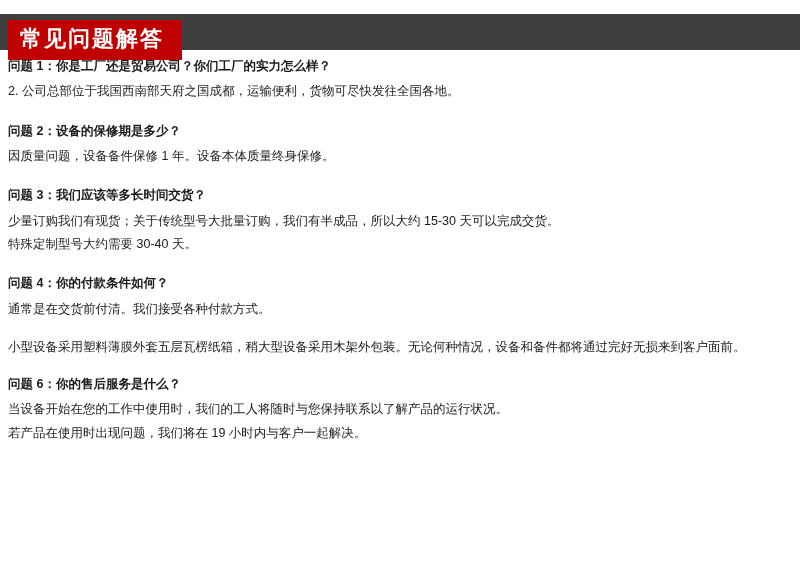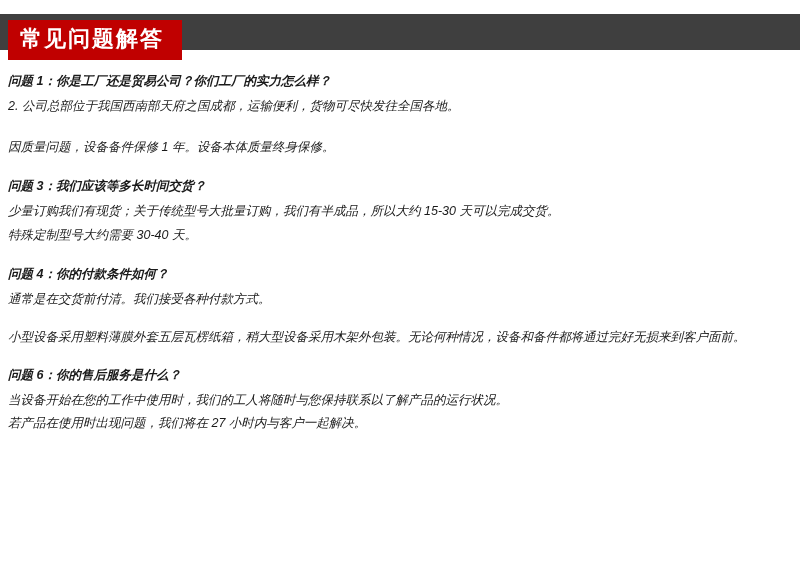--- a/index.html
+++ b/index.html
@@ -42,23 +42,22 @@
     font-size: 22px;
     font-weight: bold;
     letter-spacing: 2px;
     line-height: 1.2;
     white-space: nowrap;
   }
   
   .content {
     position: absolute;
     left: 8px;
-    top: 72px;
+    top: 57px;
     width: 784px;
-    font-style: italic;
   }
   .qa-block {
     margin-bottom: 17px;
   }
   .q-line {
     font-size: 12.5px;
     font-weight: bold;
     color: #1a1a1a;
     line-height: 1.55;
     margin-bottom: 5px;
@@ -84,20 +83,21 @@
   </div>
 
   <div class="content">
 
     <div class="qa-block gap-1">
       <div class="q-line">问题 1：你是工厂还是贸易公司？你们工厂的实力怎么样？</div>
       <div class="a-line">2. 公司总部位于我国西南部天府之国成都，运输便利，货物可尽快发往全国各地。</div>
     </div>
 
     <div class="qa-block gap-1">
+      <div class="q-line">问题 2：设备的保修期是多少？</div>
       <div class="a-line">因质量问题，设备备件保修 1 年。设备本体质量终身保修。</div>
     </div>
 
     <div class="qa-block gap-1">
       <div class="q-line">问题 3：我们应该等多长时间交货？</div>
       <div class="a-line">少量订购我们有现货；关于传统型号大批量订购，我们有半成品，所以大约 15-30 天可以完成交货。</div>
       <div class="a-line">特殊定制型号大约需要 30-40 天。</div>
     </div>
 
     <div class="qa-block gap-2">
@@ -105,17 +105,17 @@
       <div class="a-line">通常是在交货前付清。我们接受各种付款方式。</div>
     </div>
 
     <div class="qa-block gap-2">
       <div class="a-line">小型设备采用塑料薄膜外套五层瓦楞纸箱，稍大型设备采用木架外包装。无论何种情况，设备和备件都将通过完好无损来到客户面前。</div>
     </div>
 
     <div class="qa-block">
       <div class="q-line">问题 6：你的售后服务是什么？</div>
       <div class="a-line">当设备开始在您的工作中使用时，我们的工人将随时与您保持联系以了解产品的运行状况。</div>
-      <div class="a-line">若产品在使用时出现问题，我们将在 27 小时内与客户一起解决。</div>
+      <div class="a-line">若产品在使用时出现问题，我们将在 19 小时内与客户一起解决。</div>
     </div>
 
   </div>
 </div>
 
 </body></html>

